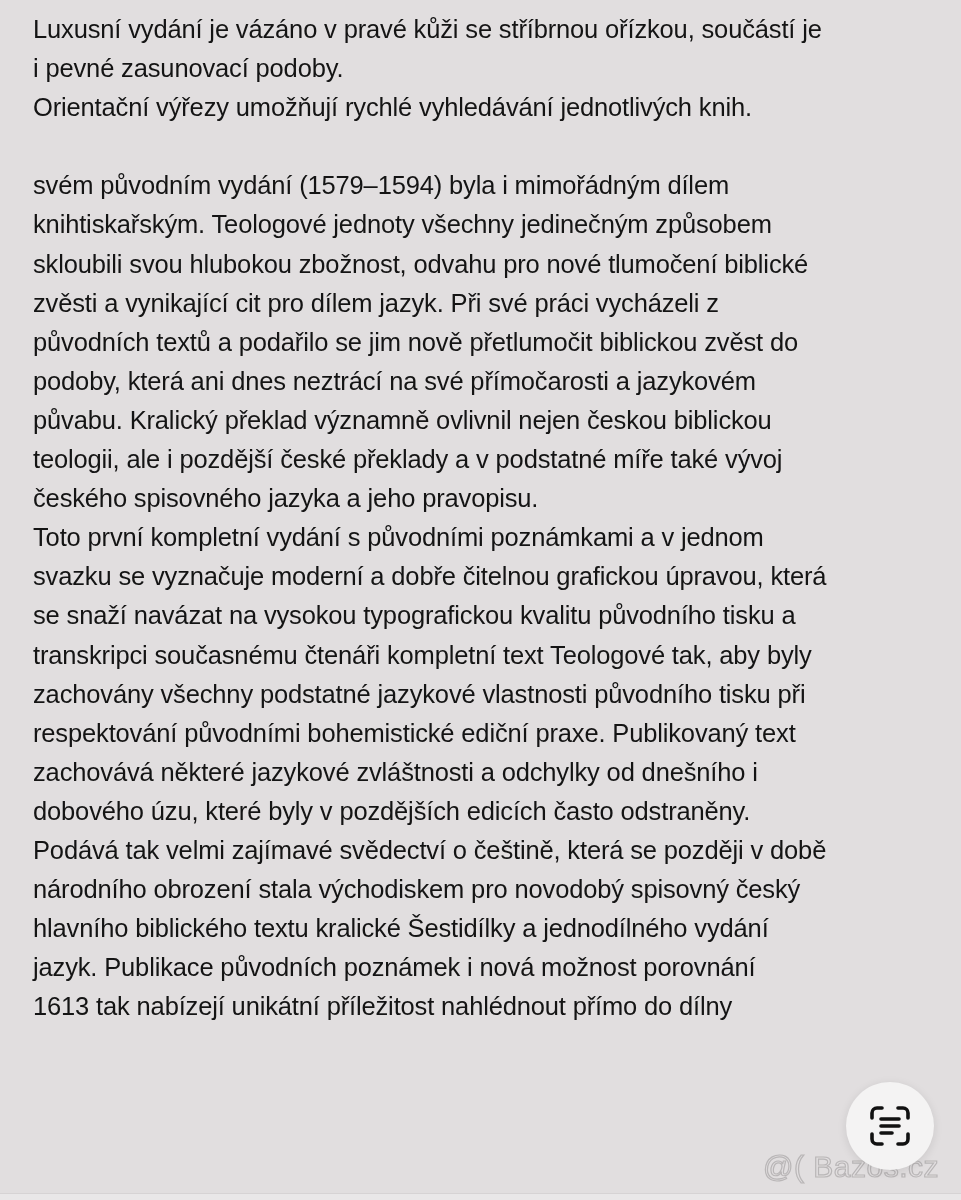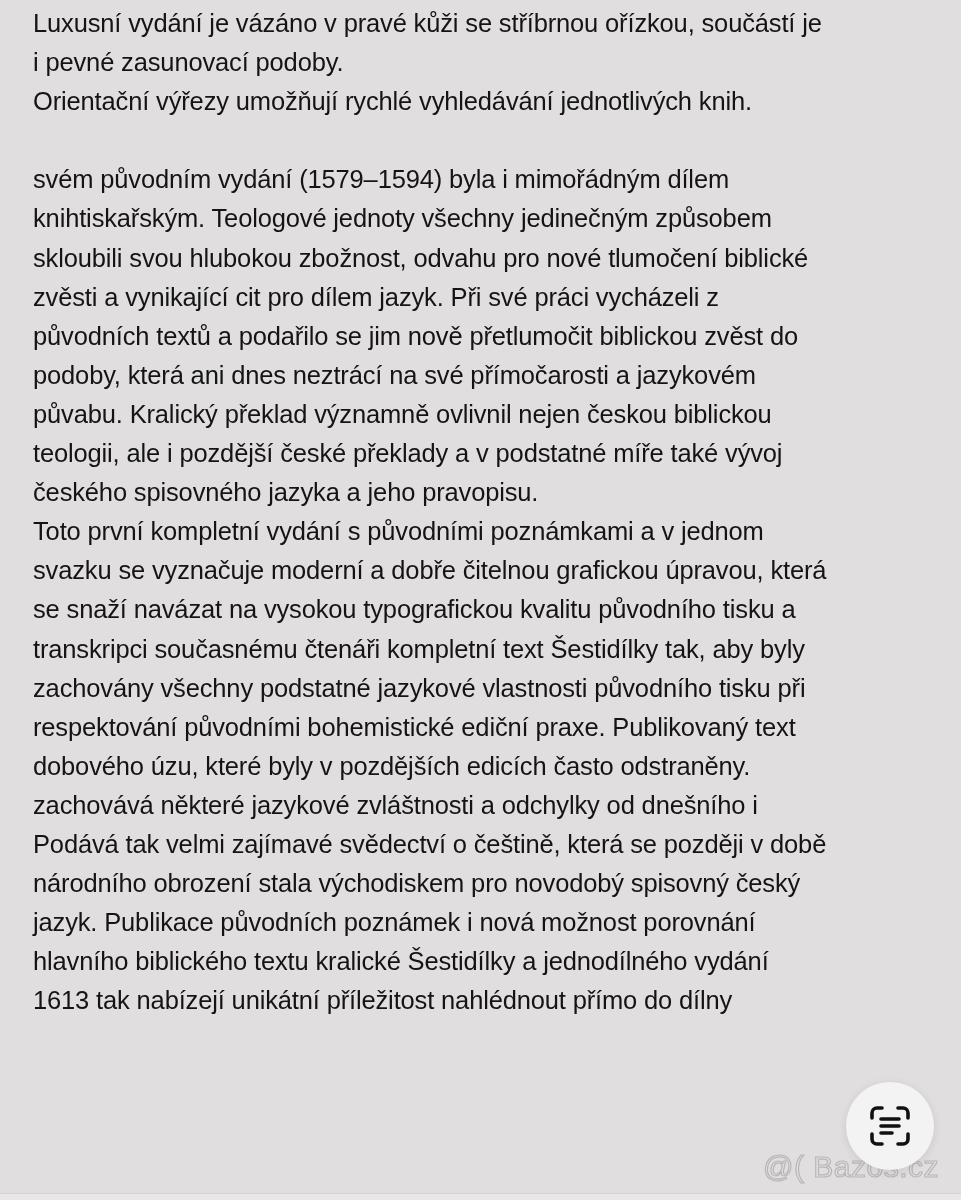--- a/index.html
+++ b/index.html
@@ -11,21 +11,21 @@
       height: 1200px;
       background: #e1dedf;
       position: relative;
       overflow: hidden;
       font-family: "Liberation Sans", "DejaVu Sans", sans-serif;
       color: #141414;
     }
     .content {
       position: absolute;
       left: 33px;
-      top: 4px;
+      top: 10px;
       width: 910px;
     }
     .line {
       font-size: 25.5px;
       line-height: 39.1px;
       height: 39.1px;
       white-space: nowrap;
       letter-spacing: -0.15px;
     }
     .blank {
@@ -85,29 +85,29 @@
     <div class="line">skloubili svou hlubokou zbožnost, odvahu pro nové tlumočení biblické</div>
     <div class="line">zvěsti a vynikající cit pro dílem jazyk. Při své práci vycházeli z</div>
     <div class="line">původních textů a podařilo se jim nově přetlumočit biblickou zvěst do</div>
     <div class="line">podoby, která ani dnes neztrácí na své přímočarosti a jazykovém</div>
     <div class="line">půvabu. Kralický překlad významně ovlivnil nejen českou biblickou</div>
     <div class="line">teologii, ale i pozdější české překlady a v podstatné míře také vývoj</div>
     <div class="line">českého spisovného jazyka a jeho pravopisu.</div>
     <div class="line">Toto první kompletní vydání s původními poznámkami a v jednom</div>
     <div class="line">svazku se vyznačuje moderní a dobře čitelnou grafickou úpravou, která</div>
     <div class="line">se snaží navázat na vysokou typografickou kvalitu původního tisku a</div>
-    <div class="line">transkripci současnému čtenáři kompletní text Šestidílky tak, aby byly</div>
+    <div class="line">transkripci současnému čtenáři kompletní text Teologové tak, aby byly</div>
     <div class="line">zachovány všechny podstatné jazykové vlastnosti původního tisku při</div>
     <div class="line">respektování původními bohemistické ediční praxe. Publikovaný text</div>
+    <div class="line">zachovává některé jazykové zvláštnosti a odchylky od dnešního i</div>
     <div class="line">dobového úzu, které byly v pozdějších edicích často odstraněny.</div>
-    <div class="line">zachovává některé jazykové zvláštnosti a odchylky od dnešního i</div>
     <div class="line">Podává tak velmi zajímavé svědectví o češtině, která se později v době</div>
     <div class="line">národního obrození stala východiskem pro novodobý spisovný český</div>
+    <div class="line">hlavního biblického textu kralické Šestidílky a jednodílného vydání</div>
     <div class="line">jazyk. Publikace původních poznámek i nová možnost porovnání</div>
-    <div class="line">hlavního biblického textu kralické Šestidílky a jednodílného vydání</div>
     <div class="line">1613 tak nabízejí unikátní příležitost nahlédnout přímo do dílny</div>
   </div>
 </div>
 
 <div class="watermark">@( Bazos.cz</div>
 
 <div class="scan-button">
   <svg viewBox="0 0 48 48" fill="none" stroke="#111" stroke-width="3.6" stroke-linecap="round" stroke-linejoin="round">
     <path d="M6 16 V11 a5 5 0 0 1 5 -5 H16"></path>
     <path d="M32 6 H37 a5 5 0 0 1 5 5 V16"></path>

